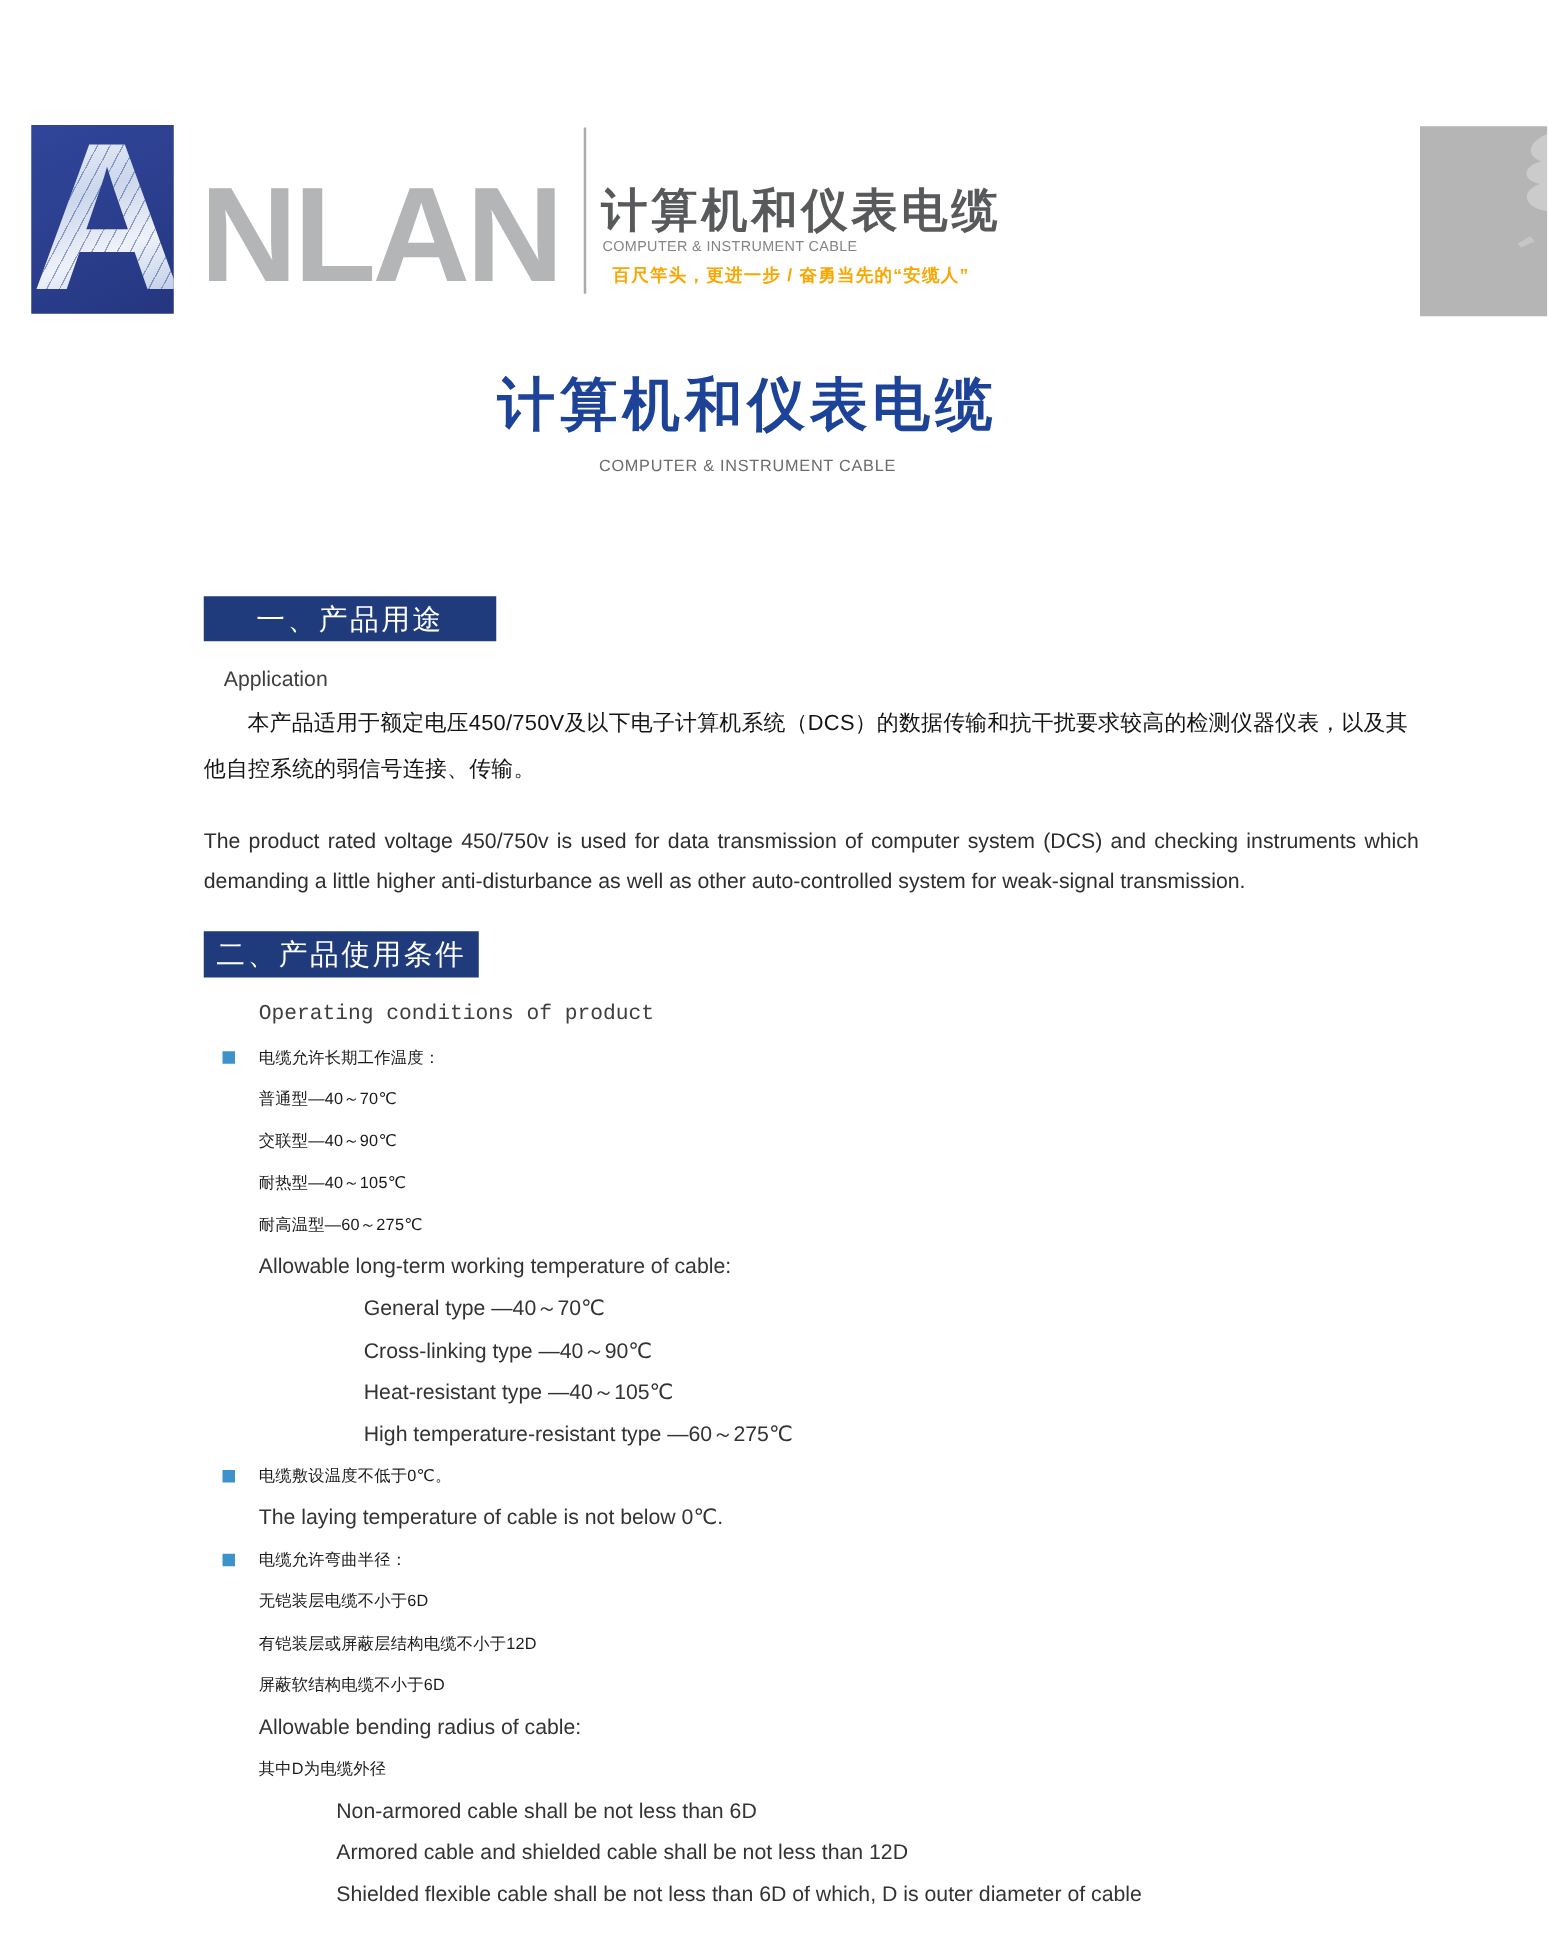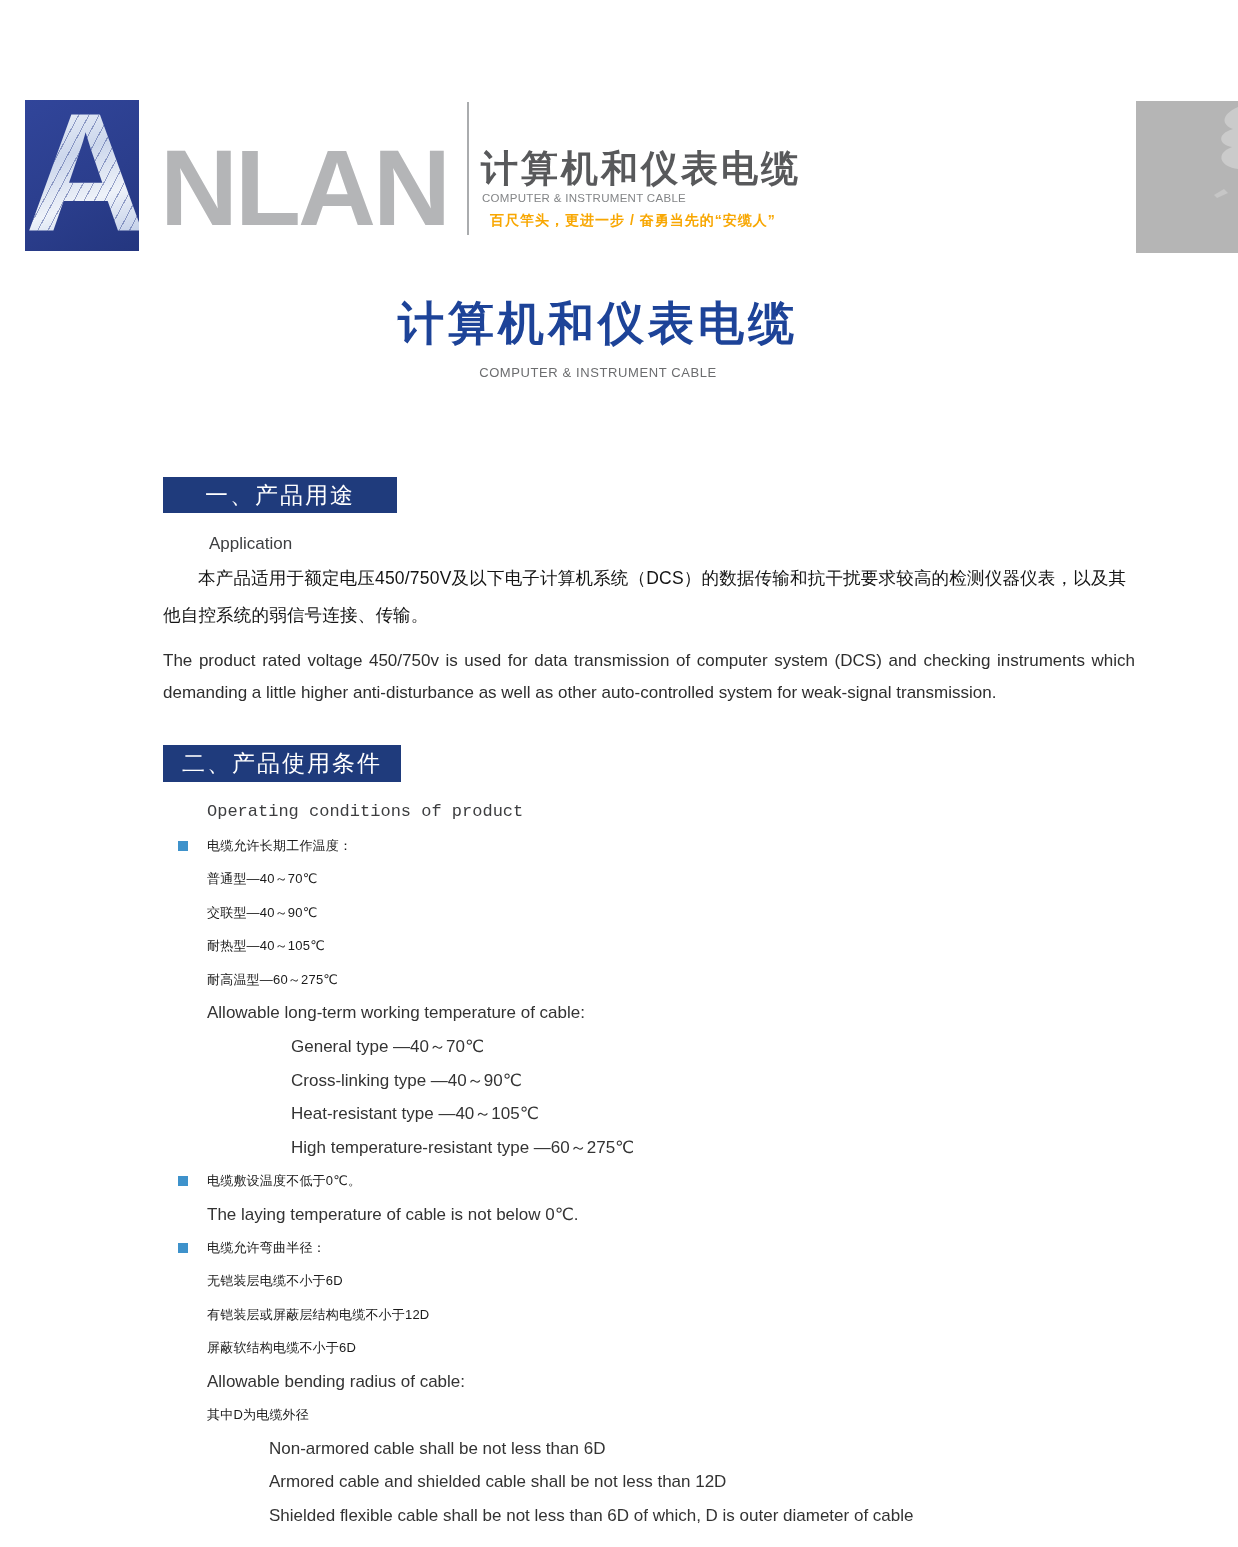--- a/index.html
+++ b/index.html
@@ -33,28 +33,28 @@
   .doc-title-en { margin-top:10px; font-size:13px; color:#6b6c6e; letter-spacing:.6px; }
 
   
   .section { position:absolute; left:163px; width:972px; }
   .sec-1 { top:477px; }
   .sec-2 { top:745px; }
   .sec-head { display:flex; align-items:flex-start;flex-direction:column; }
   .sec-head-box { flex:0 0 auto; height:36px; background:#1f3b7c; color:#fff;
     font-size:23px; letter-spacing:2px; display:flex; align-items:center; justify-content:center; }
   .sec-1 .sec-head-box { width:234px; }
-  .sec-2 .sec-head-box { width:238px; height:37px; }
+  .sec-2 .sec-head-box { width:220px; height:37px; }
   .sec-head-rule { flex:1 1 auto; height:2px; background:#5471ad; margin-top:12px; }
-  .sec-head-en { margin:7px 0 0 46px; font-size:17px; color:#3d3e40; }
+  .sec-head-en { margin:7px 0 0 16px; font-size:17px; color:#3d3e40; }
   .sec-2 .sec-head-en { margin:6px 0 8px 44px;font-family:Liberation Mono, monospace; }
 
   .para-cn { margin-top:6px; font-size:17.5px; line-height:37px; color:#141414;
     text-indent:2em; letter-spacing:.2px; }
-  .para-en { margin-top:11px; font-size:17px; line-height:32px; color:#2e2e2e; text-align:justify; }
+  .para-en { margin-top:23px; font-size:17px; line-height:32px; color:#2e2e2e; text-align:justify; }
 
   .line { position:relative; height:33.5px; display:flex; align-items:center;
     padding-left:44px; font-size:13px; color:#1a1a1a; letter-spacing:.2px; }
   .line.en { font-size:17px; color:#333; letter-spacing:0; }
   .line.ind-temp { padding-left:128px; }
   .line.ind-bend { padding-left:106px; }
   .bullet-sq { position:absolute; left:15px; top:50%; margin-top:-5px; width:10px; height:10px; background:#3e92cb; }
 </style>
 </head>
 <body>

